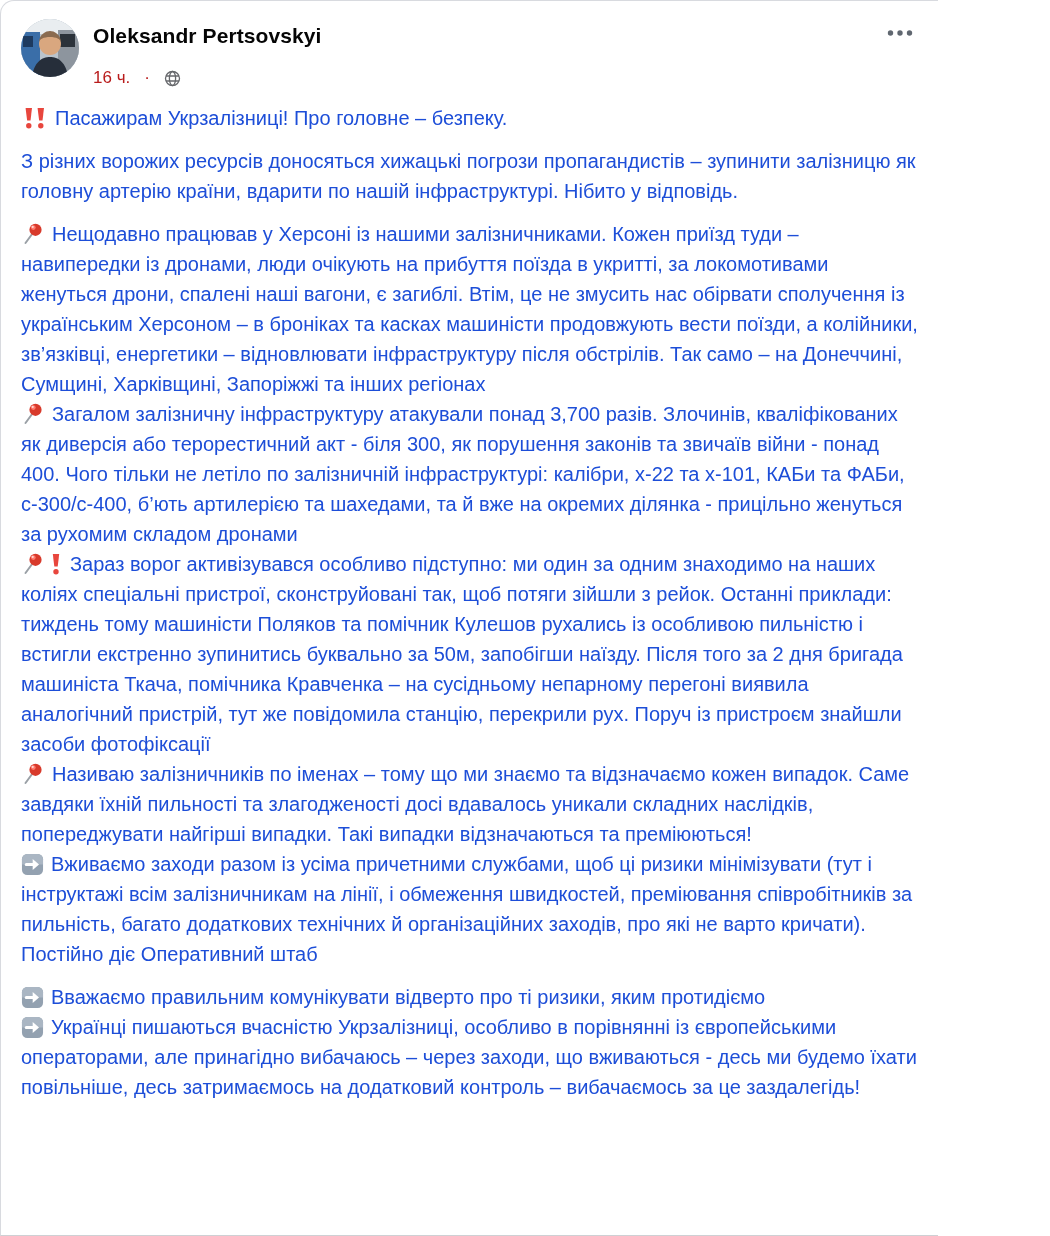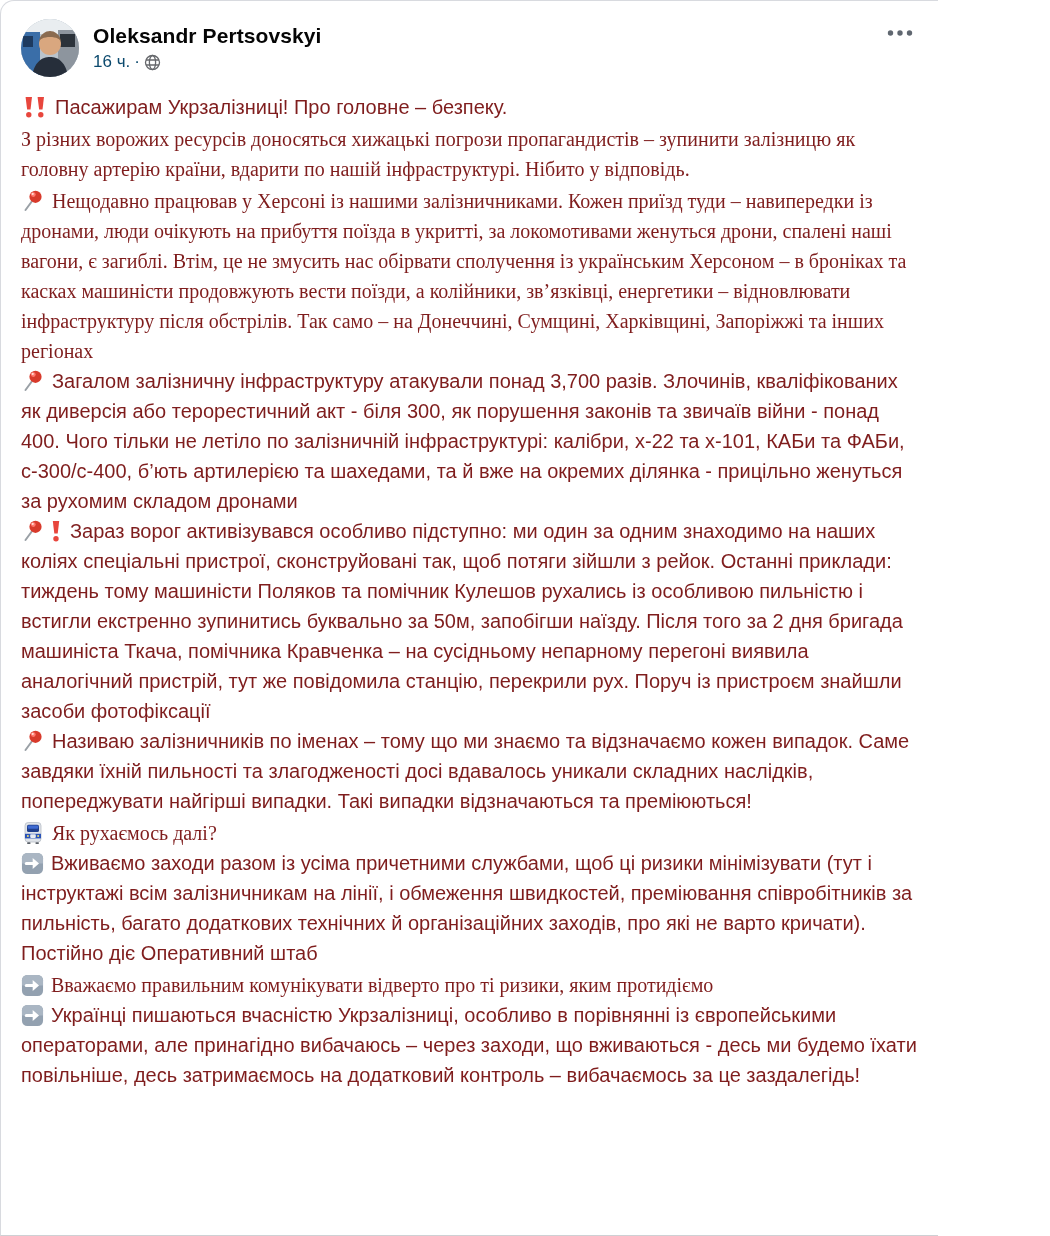--- a/index.html
+++ b/index.html
@@ -14,26 +14,26 @@
     border-top-left-radius:14px;
     padding:18px 20px 0 20px;
   }
   .header{display:flex;align-items:flex-start;}
   .avatar{
     width:58px;height:58px;border-radius:50%;overflow:hidden;flex:0 0 auto;cursor:pointer;
     background:#c7d0d8;
   }
   .hmeta{margin-left:14px;padding-top:5px;min-width:0;}
   .author{font-size:21px;font-weight:bold;color:#050505;line-height:1.15;letter-spacing:.1px;cursor:pointer;}
-  .meta-row{display:flex;align-items:center;gap:5px;color:#0c4a6e;font-size:17px;margin-top:4px;}
+  .meta-row{display:flex;align-items:center;gap:15px;color:#b91c1c;font-size:17px;margin-top:20px;}
   .meta-row .sep{margin:0 -1px;}
   .more{margin-left:auto;padding:10px 4px 6px 10px;cursor:pointer;display:flex;align-items:center;}
-  .content{margin-top:15px;font-size:20px;line-height:30px;color:#7f1d1d;}
+  .content{margin-top:15px;font-size:20px;line-height:30px;color:#1d4ed8;}
   .seg{margin:0;}
-  .seg.p{margin-top:2px;font-family:Liberation Serif, serif;}
+  .seg.p{margin-top:13px;}
   .emoji{display:inline-block;vertical-align:-5px;margin-right:7px;line-height:0;}
   .emoji.tight{margin-right:4px;}
   svg{display:block;}
 </style>
 </head>
 <body>
 
 <div class="card">
 
   <div class="header">
@@ -139,35 +139,20 @@
       <span class="emoji">
         <svg width="24" height="24" viewBox="0 0 24 24">
           <path d="M4.5 21 L11.5 11.5" stroke="#9aa0a6" stroke-width="2" stroke-linecap="round"></path>
           <circle cx="14.5" cy="7.8" r="6.1" fill="#d83a2b"></circle>
           <circle cx="12.3" cy="5.6" r="2.4" fill="#ff7a6e"></circle>
           <circle cx="11.7" cy="4.9" r="1.1" fill="#ffd9d4"></circle>
         </svg>
       </span><span>Називаю залізничників по іменах – тому що ми знаємо та відзначаємо кожен випадок. Саме завдяки їхній пильності та злагодженості досі вдавалось уникали складних наслідків, попереджувати найгірші випадки. Такі випадки відзначаються та преміюються!</span>
     </div>
 
-    <div class="seg p">
-      <span class="emoji">
-        <svg width="24" height="24" viewBox="0 0 24 24">
-          <rect x="4" y="1.5" width="16" height="19.5" rx="3.2" fill="#dfe3e8" stroke="#b8bec6" stroke-width="0.8"></rect>
-          <rect x="6" y="3.8" width="12" height="7.2" rx="1.6" fill="#1f3e8c"></rect>
-          <rect x="6.8" y="4.6" width="10.4" height="3.1" rx="1" fill="#3e6ad1"></rect>
-          <rect x="4" y="12.8" width="16" height="4.6" fill="#2a53b8"></rect>
-          <rect x="9.2" y="13.3" width="5.6" height="3.6" rx="0.8" fill="#e8ecf1"></rect>
-          <circle cx="6.9" cy="15.1" r="1" fill="#f1df6e"></circle>
-          <circle cx="17.1" cy="15.1" r="1" fill="#f1df6e"></circle>
-          <rect x="6" y="21.2" width="3.6" height="1.8" rx="0.9" fill="#5a6068"></rect>
-          <rect x="14.4" y="21.2" width="3.6" height="1.8" rx="0.9" fill="#5a6068"></rect>
-        </svg>
-      </span><span>Як рухаємось далі?</span>
-    </div>
 
     <div class="seg">
       <span class="emoji">
         <svg width="23" height="23" viewBox="0 0 24 24">
           <rect x="1" y="1" width="22" height="22" rx="5.5" fill="#93a1b0"></rect>
           <path d="M6.5 1 h11 a5.5 5.5 0 0 1 5.5 5.5 v5.5 h-22 v-5.5 a5.5 5.5 0 0 1 5.5 -5.5 Z" fill="#aab6c3"></path>
           <path d="M5.5 12 h8.5" stroke="#ffffff" stroke-width="3.2" stroke-linecap="round"></path>
           <path d="M12.2 6.2 L18.8 12 L12.2 17.8 Z" fill="#ffffff"></path>
         </svg>
       </span><span>Вживаємо заходи разом із усіма причетними службами, щоб ці ризики мінімізувати (тут і інструктажі всім залізничникам на лінії, і обмеження швидкостей, преміювання співробітників за пильність, багато додаткових технічних й організаційних заходів, про які не варто кричати). Постійно діє Оперативний штаб</span>

